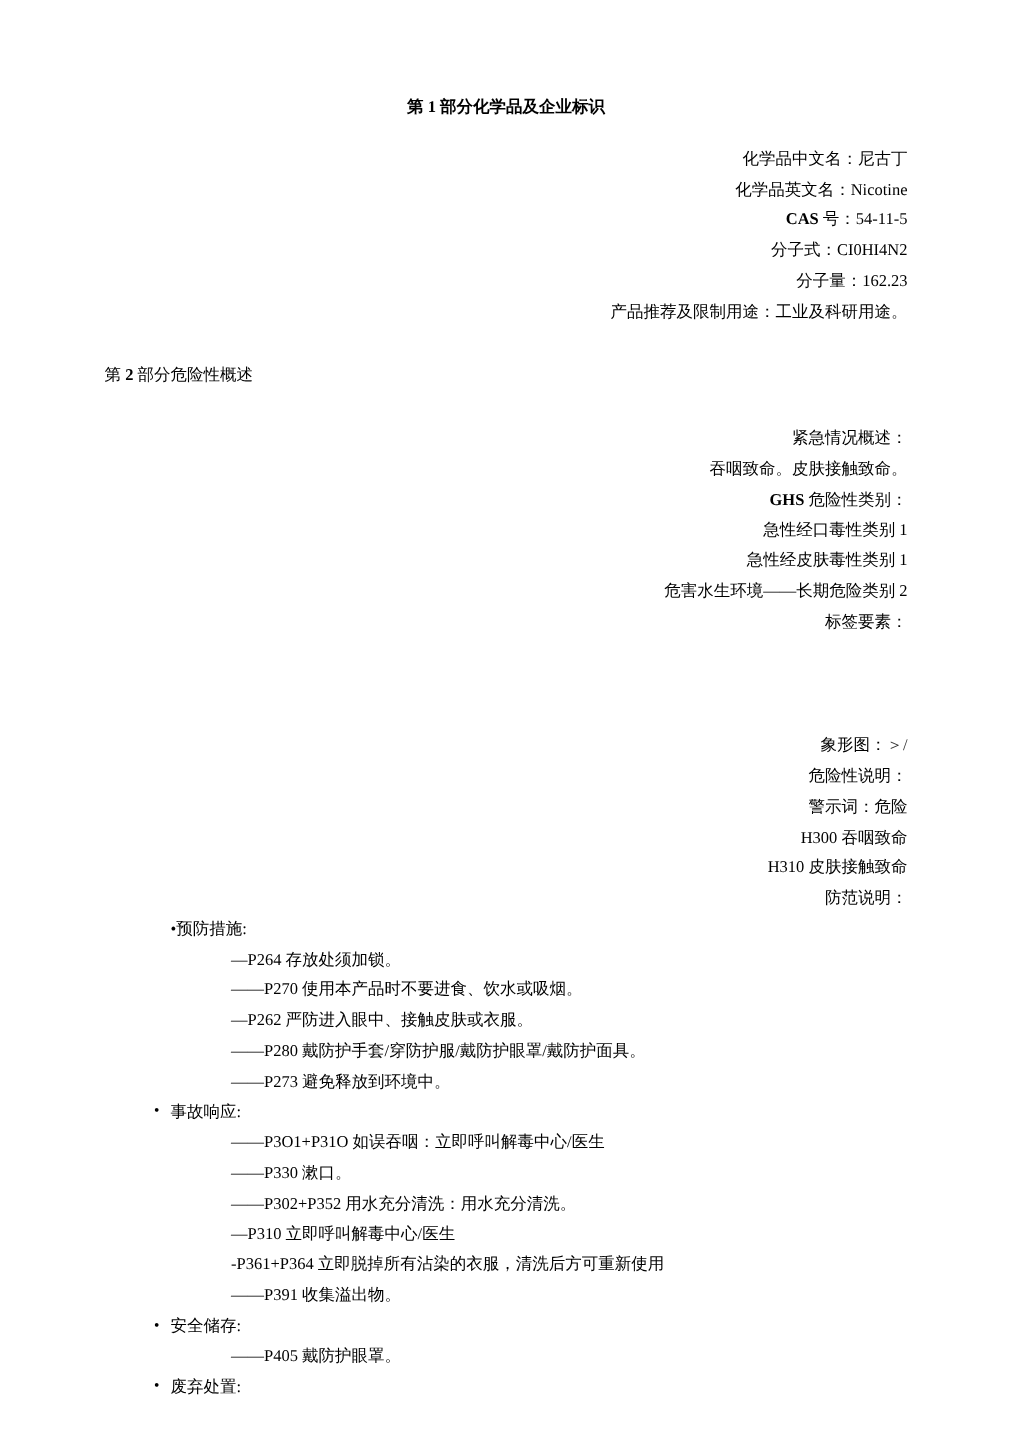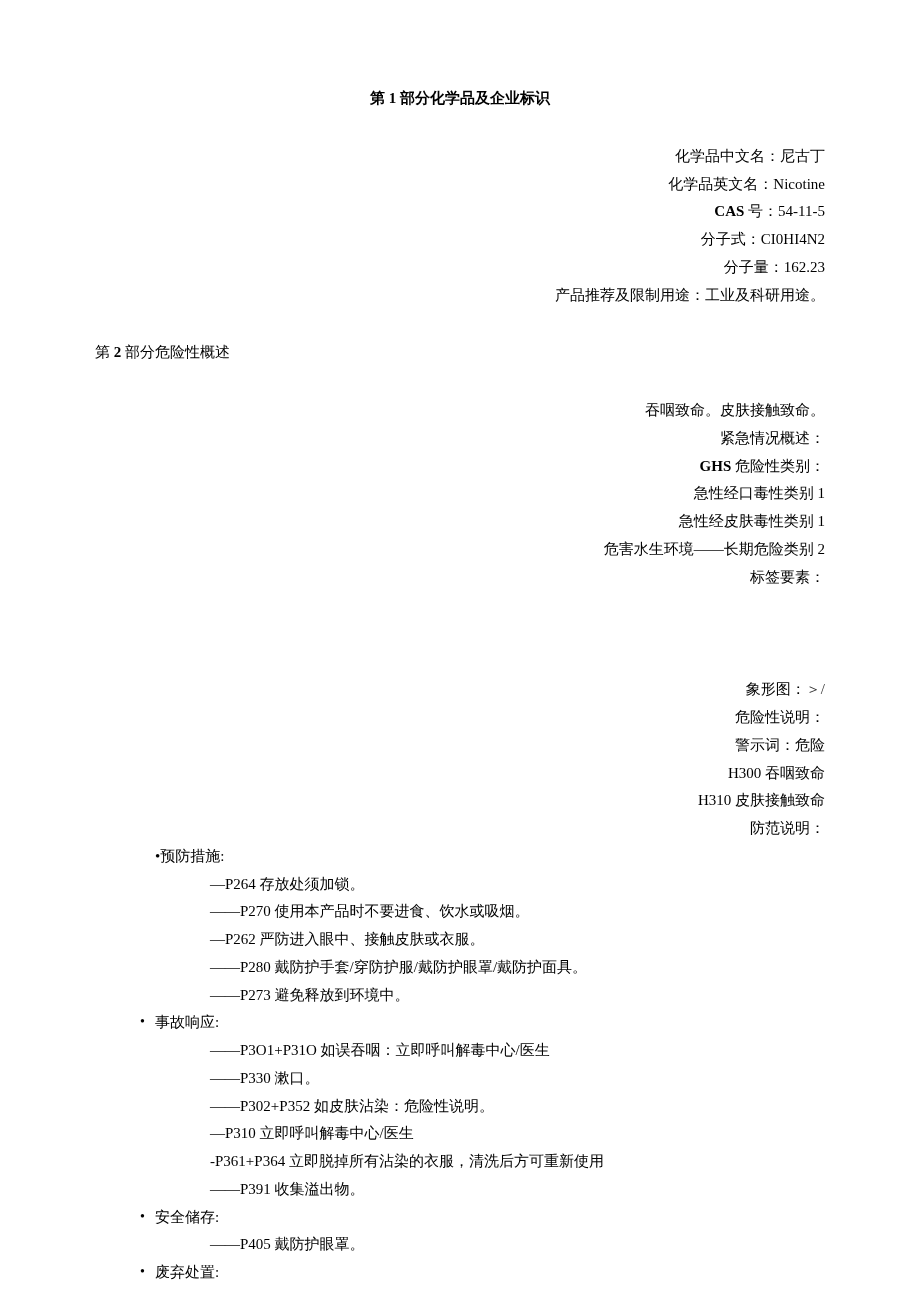--- a/index.html
+++ b/index.html
@@ -12,21 +12,21 @@
       font-size: 15px;
       line-height: 1.85;
       color: #000;
       background: #fff;
       width: 920px;
       padding: 85px 95px 60px 95px;
     }
     .section-title {
       text-align: center;
       font-weight: bold;
-      margin-bottom: 30px;
+      margin-bottom: 19px;
     }
     .section-title-part {
       font-weight: bold;
     }
     .content-line {
       text-align: right;
     }
     .label-bold {
       font-weight: bold;
     }
@@ -89,22 +89,22 @@
   <div class="content-line">
     <span>产品推荐及限制用途：</span><span>工业及科研用途。</span>
   </div>
 </div>
 
 <div class="section2-header">
   <span>第 </span><span class="section-title-part">2</span><span> 部分危险性概述</span>
 </div>
 
 <div>
+  <div class="content-line">紧急情况概述：</div>
   <div class="content-line">吞咽致命。皮肤接触致命。</div>
-  <div class="content-line">紧急情况概述：</div>
   <div class="content-line">
     <span class="label-bold">GHS</span><span> 危险性类别：</span>
   </div>
   <div class="content-line">急性经口毒性类别 1</div>
   <div class="content-line">急性经皮肤毒性类别 1</div>
   <div class="content-line">危害水生环境——长期危险类别 2</div>
   <div class="content-line">标签要素：</div>
 
   <div class="gap-block"></div>
 
@@ -123,21 +123,21 @@
     <li class="bullet-level1-nodot">•预防措施:</li>
     <li class="bullet-level2">—P264 存放处须加锁。</li>
     <li class="bullet-level2">——P270 使用本产品时不要进食、饮水或吸烟。</li>
     <li class="bullet-level2">—P262 严防进入眼中、接触皮肤或衣服。</li>
     <li class="bullet-level2">——P280 戴防护手套/穿防护服/戴防护眼罩/戴防护面具。</li>
     <li class="bullet-level2">——P273 避免释放到环境中。</li>
 
     <li class="bullet-level1">事故响应:</li>
     <li class="bullet-level2">——P3O1+P31O 如误吞咽：立即呼叫解毒中心/医生</li>
     <li class="bullet-level2">——P330 漱口。</li>
-    <li class="bullet-level2">——P302+P352 如皮肤沾染：危险性说明。</li>
+    <li class="bullet-level2">——P302+P352 用水充分清洗：用水充分清洗。</li>
     <li class="bullet-level2">—P310 立即呼叫解毒中心/医生</li>
     <li class="bullet-level2">-P361+P364 立即脱掉所有沾染的衣服，清洗后方可重新使用</li>
     <li class="bullet-level2">——P391 收集溢出物。</li>
 
     <li class="bullet-level1">安全储存:</li>
     <li class="bullet-level2">——P405 戴防护眼罩。</li>
 
     <li class="bullet-level1">废弃处置:</li>
   </ul>
 </div>

